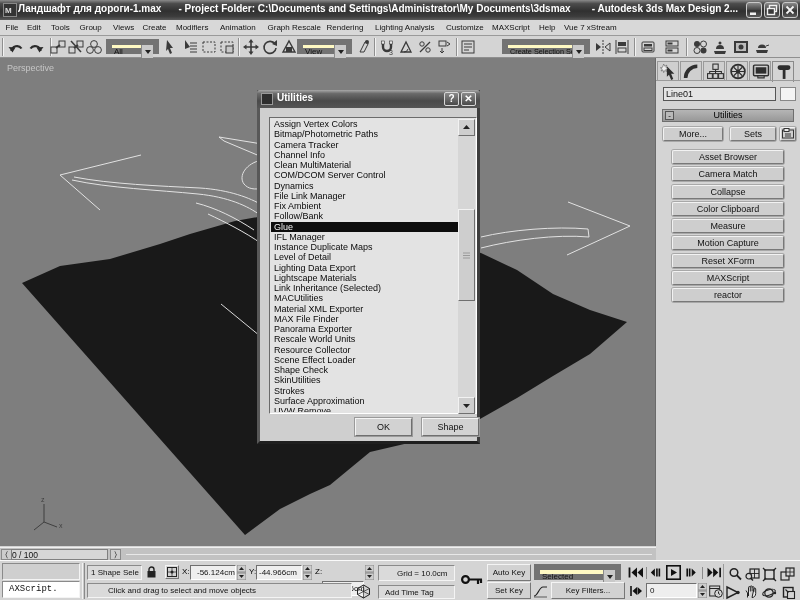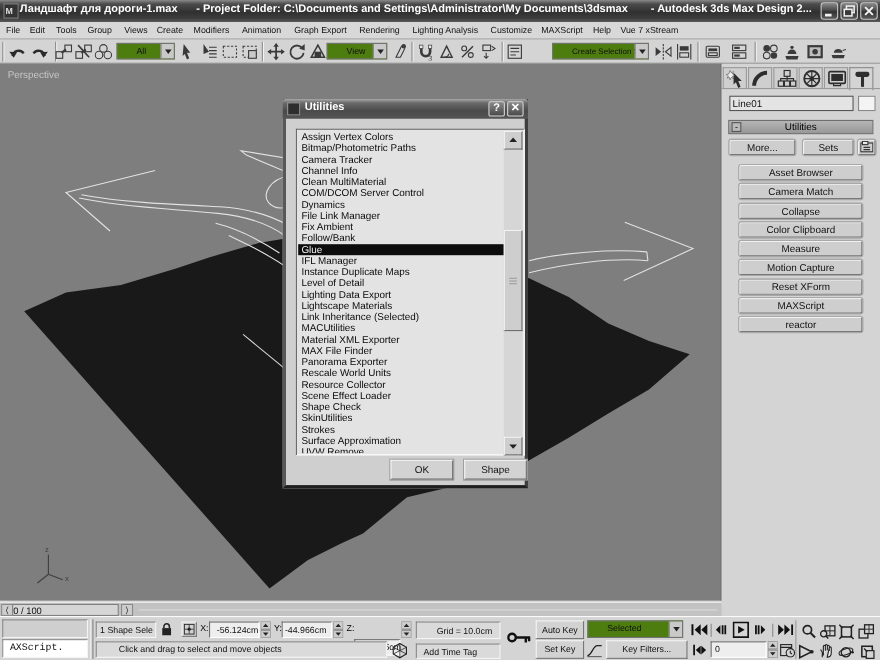--- a/index.html
+++ b/index.html
@@ -14,22 +14,22 @@
 .winbtn { top:2px; width:16px; height:16px; border-radius:3px;
   background:linear-gradient(180deg,#8a8a8a,#4a4a4a 45%,#333 55%,#5a5a5a);
   border:1px solid #c9c9c9; color:#fff; text-align:center; line-height:14px; font-size:10px; font-weight:bold;}
 
 #menubar { left:0; top:20px; width:800px; height:16px; background:#d8d8d8; border-bottom:1px solid #9a9a9a;
   font-size:8px; color:#111; }
 #menubar span { position:absolute; top:3px; white-space:nowrap; }
 
 #toolbar { left:0; top:36px; width:800px; height:22px; background:#d4d4d4; border-bottom:1px solid #8f8f8f; }
 .tsep { position:absolute; top:2px; width:2px; height:18px; border-left:1px solid #8f8f8f; border-right:1px solid #f2f2f2; }
-.combo { position:absolute; height:15px; background:#4d7c0f; border:1px solid #737373; font-size:8px; color:#111;
-  line-height:13px; padding-left:17px; }
+.combo { position:absolute; height:15px; background:#fef9c3; border:6px solid #737373; font-size:8px; color:#111;
+  line-height:13px; padding-left:2px; }
 .combo .arr { position:absolute; right:0; top:0; width:12px; height:13px; background:#c9c9c9;
   border-left:1px solid #8a8a8a; }
 .combo .arr:after { content:""; position:absolute; left:3px; top:5px; border:3px solid transparent; border-top:4px solid #222; }
 
 #viewport { left:0; top:58px; width:656px; height:488px; background:#7e7e7e; border-right:1px solid #6a6a6a; }
 #vplabel { left:7px; top:5px; color:#c6c6c6; font-size:9px; }
 
 #cmdpanel { left:656px; top:58px; width:144px; height:501px; background:#d4d4d4; }
 .tab { position:absolute; top:3px; width:22px; height:19px; border:1px solid #9a9a9a; border-bottom:none; background:#cfcfcf; }
 #objfield { left:7px; top:29px; width:113px; height:14px; background:#e4e4e4; border:1px solid #555; font-size:9px;
@@ -101,21 +101,21 @@
 
 <div id="menubar" class="abs">
   <span style="left:5.5px">File</span>
   <span style="left:27px">Edit</span>
   <span style="left:51px">Tools</span>
   <span style="left:79.5px">Group</span>
   <span style="left:113px">Views</span>
   <span style="left:142.5px">Create</span>
   <span style="left:176px">Modifiers</span>
   <span style="left:220px">Animation</span>
-  <span style="left:267.5px">Graph Export</span>
+  <span style="left:267.5px">Graph Rescale</span>
   <span style="left:326.5px">Rendering</span>
   <span style="left:375px">Lighting Analysis</span>
   <span style="left:446px">Customize</span>
   <span style="left:492px">MAXScript</span>
   <span style="left:539px">Help</span>
   <span style="left:564px">Vue 7 xStream</span>
 </div>
 
 <div id="toolbar" class="abs">
     <div class="tsep" style="left:2px"></div>

